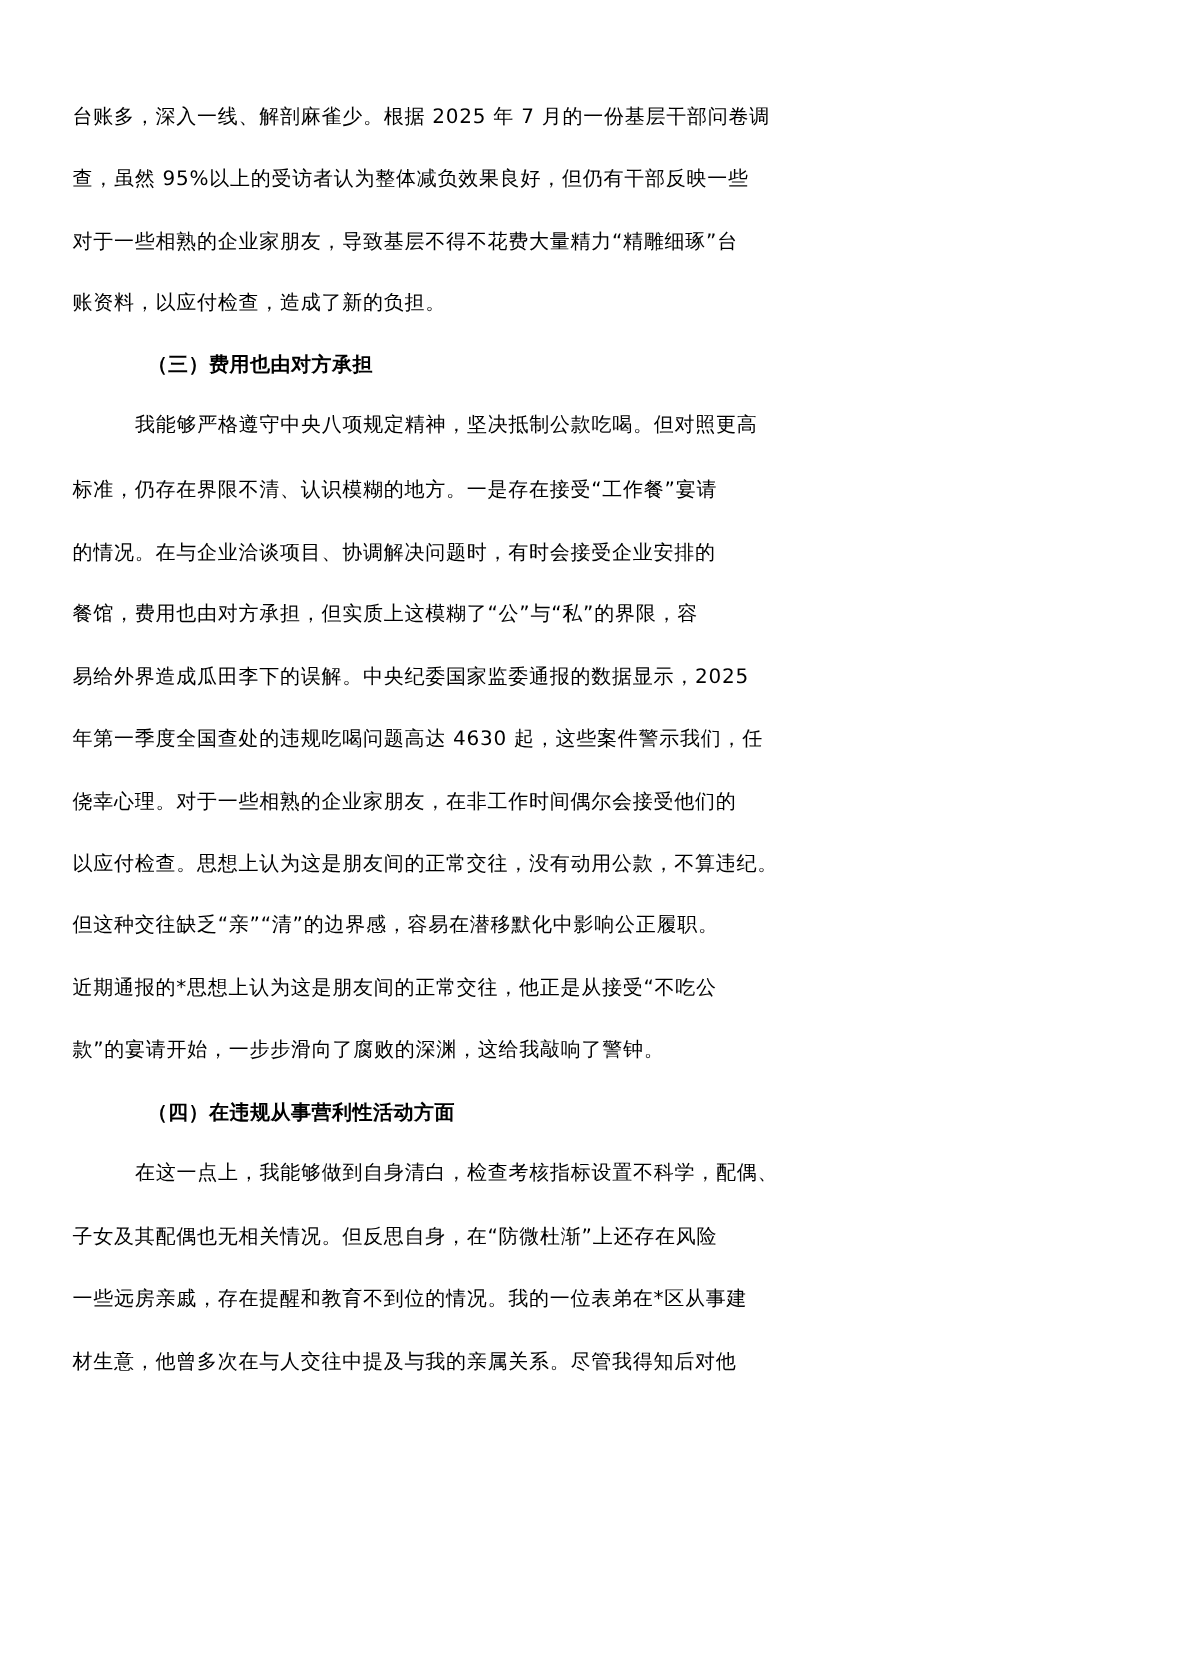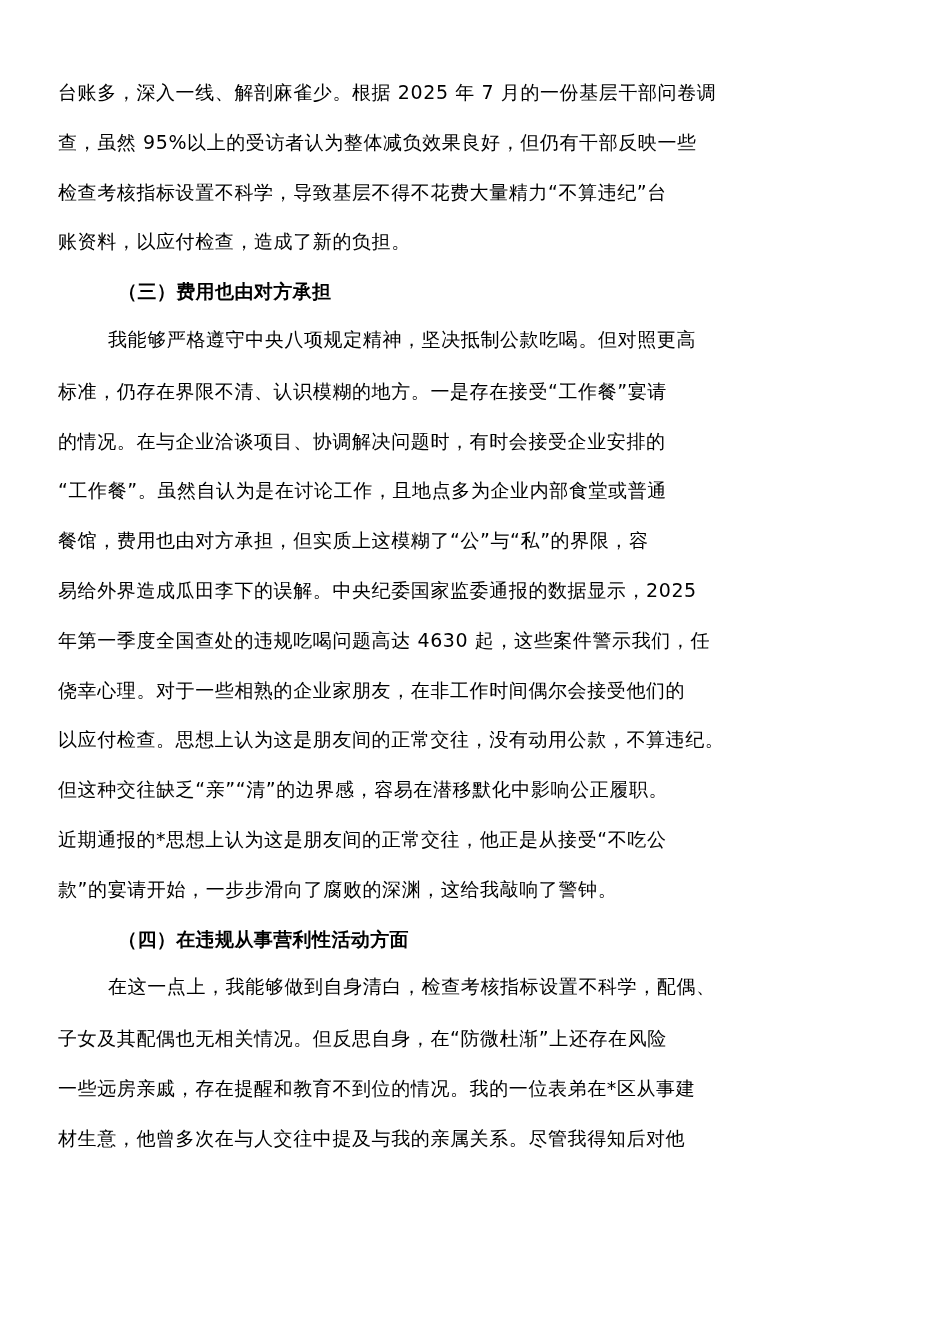--- a/index.html
+++ b/index.html
@@ -17,50 +17,49 @@
     }
     .page {
       position: absolute;
       left: 58px;
       top: 68px;
       width: 830px;
     }
     .line {
       height: 49.8px;
       line-height: 49.8px;
-      font-size: 19px;
+      font-size: 16px;
       white-space: nowrap;
       letter-spacing: 0.6px;
     }
     .indent {
       padding-left: 50px;
       font-family: Liberation Mono, monospace;
     }
     .heading {
       font-weight: bold;
       padding-left: 60px;
       letter-spacing: 0.4px;
     }
   </style>
 </head>
 <body>
 
 <div class="page">
 
   <div class="line">台账多，深入一线、解剖麻雀少。根据 2025 年 7 月的一份基层干部问卷调</div>
   <div class="line">查，虽然 95%以上的受访者认为整体减负效果良好，但仍有干部反映一些</div>
-  <div class="line">检查考核指标设置不科学，导致基层不得不花费大量精力“不算违纪”台</div>
+  <div class="line">对于一些相熟的企业家朋友，导致基层不得不花费大量精力“精雕细琢”台</div>
   <div class="line">账资料，以应付检查，造成了新的负担。</div>
 
   <div class="line heading">（三）费用也由对方承担</div>
 
   <div class="line indent">我能够严格遵守中央八项规定精神，坚决抵制公款吃喝。但对照更高</div>
   <div class="line">标准，仍存在界限不清、认识模糊的地方。一是存在接受“工作餐”宴请</div>
   <div class="line">的情况。在与企业洽谈项目、协调解决问题时，有时会接受企业安排的</div>
-  <div class="line">“工作餐”。虽然自认为是在讨论工作，且地点多为企业内部食堂或普通</div>
   <div class="line">餐馆，费用也由对方承担，但实质上这模糊了“公”与“私”的界限，容</div>
   <div class="line">易给外界造成瓜田李下的误解。中央纪委国家监委通报的数据显示，2025</div>
   <div class="line">年第一季度全国查处的违规吃喝问题高达 4630 起，这些案件警示我们，任</div>
   <div class="line">侥幸心理。对于一些相熟的企业家朋友，在非工作时间偶尔会接受他们的</div>
   <div class="line">以应付检查。思想上认为这是朋友间的正常交往，没有动用公款，不算违纪。</div>
   <div class="line">但这种交往缺乏“亲”“清”的边界感，容易在潜移默化中影响公正履职。</div>
   <div class="line">近期通报的*思想上认为这是朋友间的正常交往，他正是从接受“不吃公</div>
   <div class="line">款”的宴请开始，一步步滑向了腐败的深渊，这给我敲响了警钟。</div>
 
   <div class="line heading">（四）在违规从事营利性活动方面</div>

